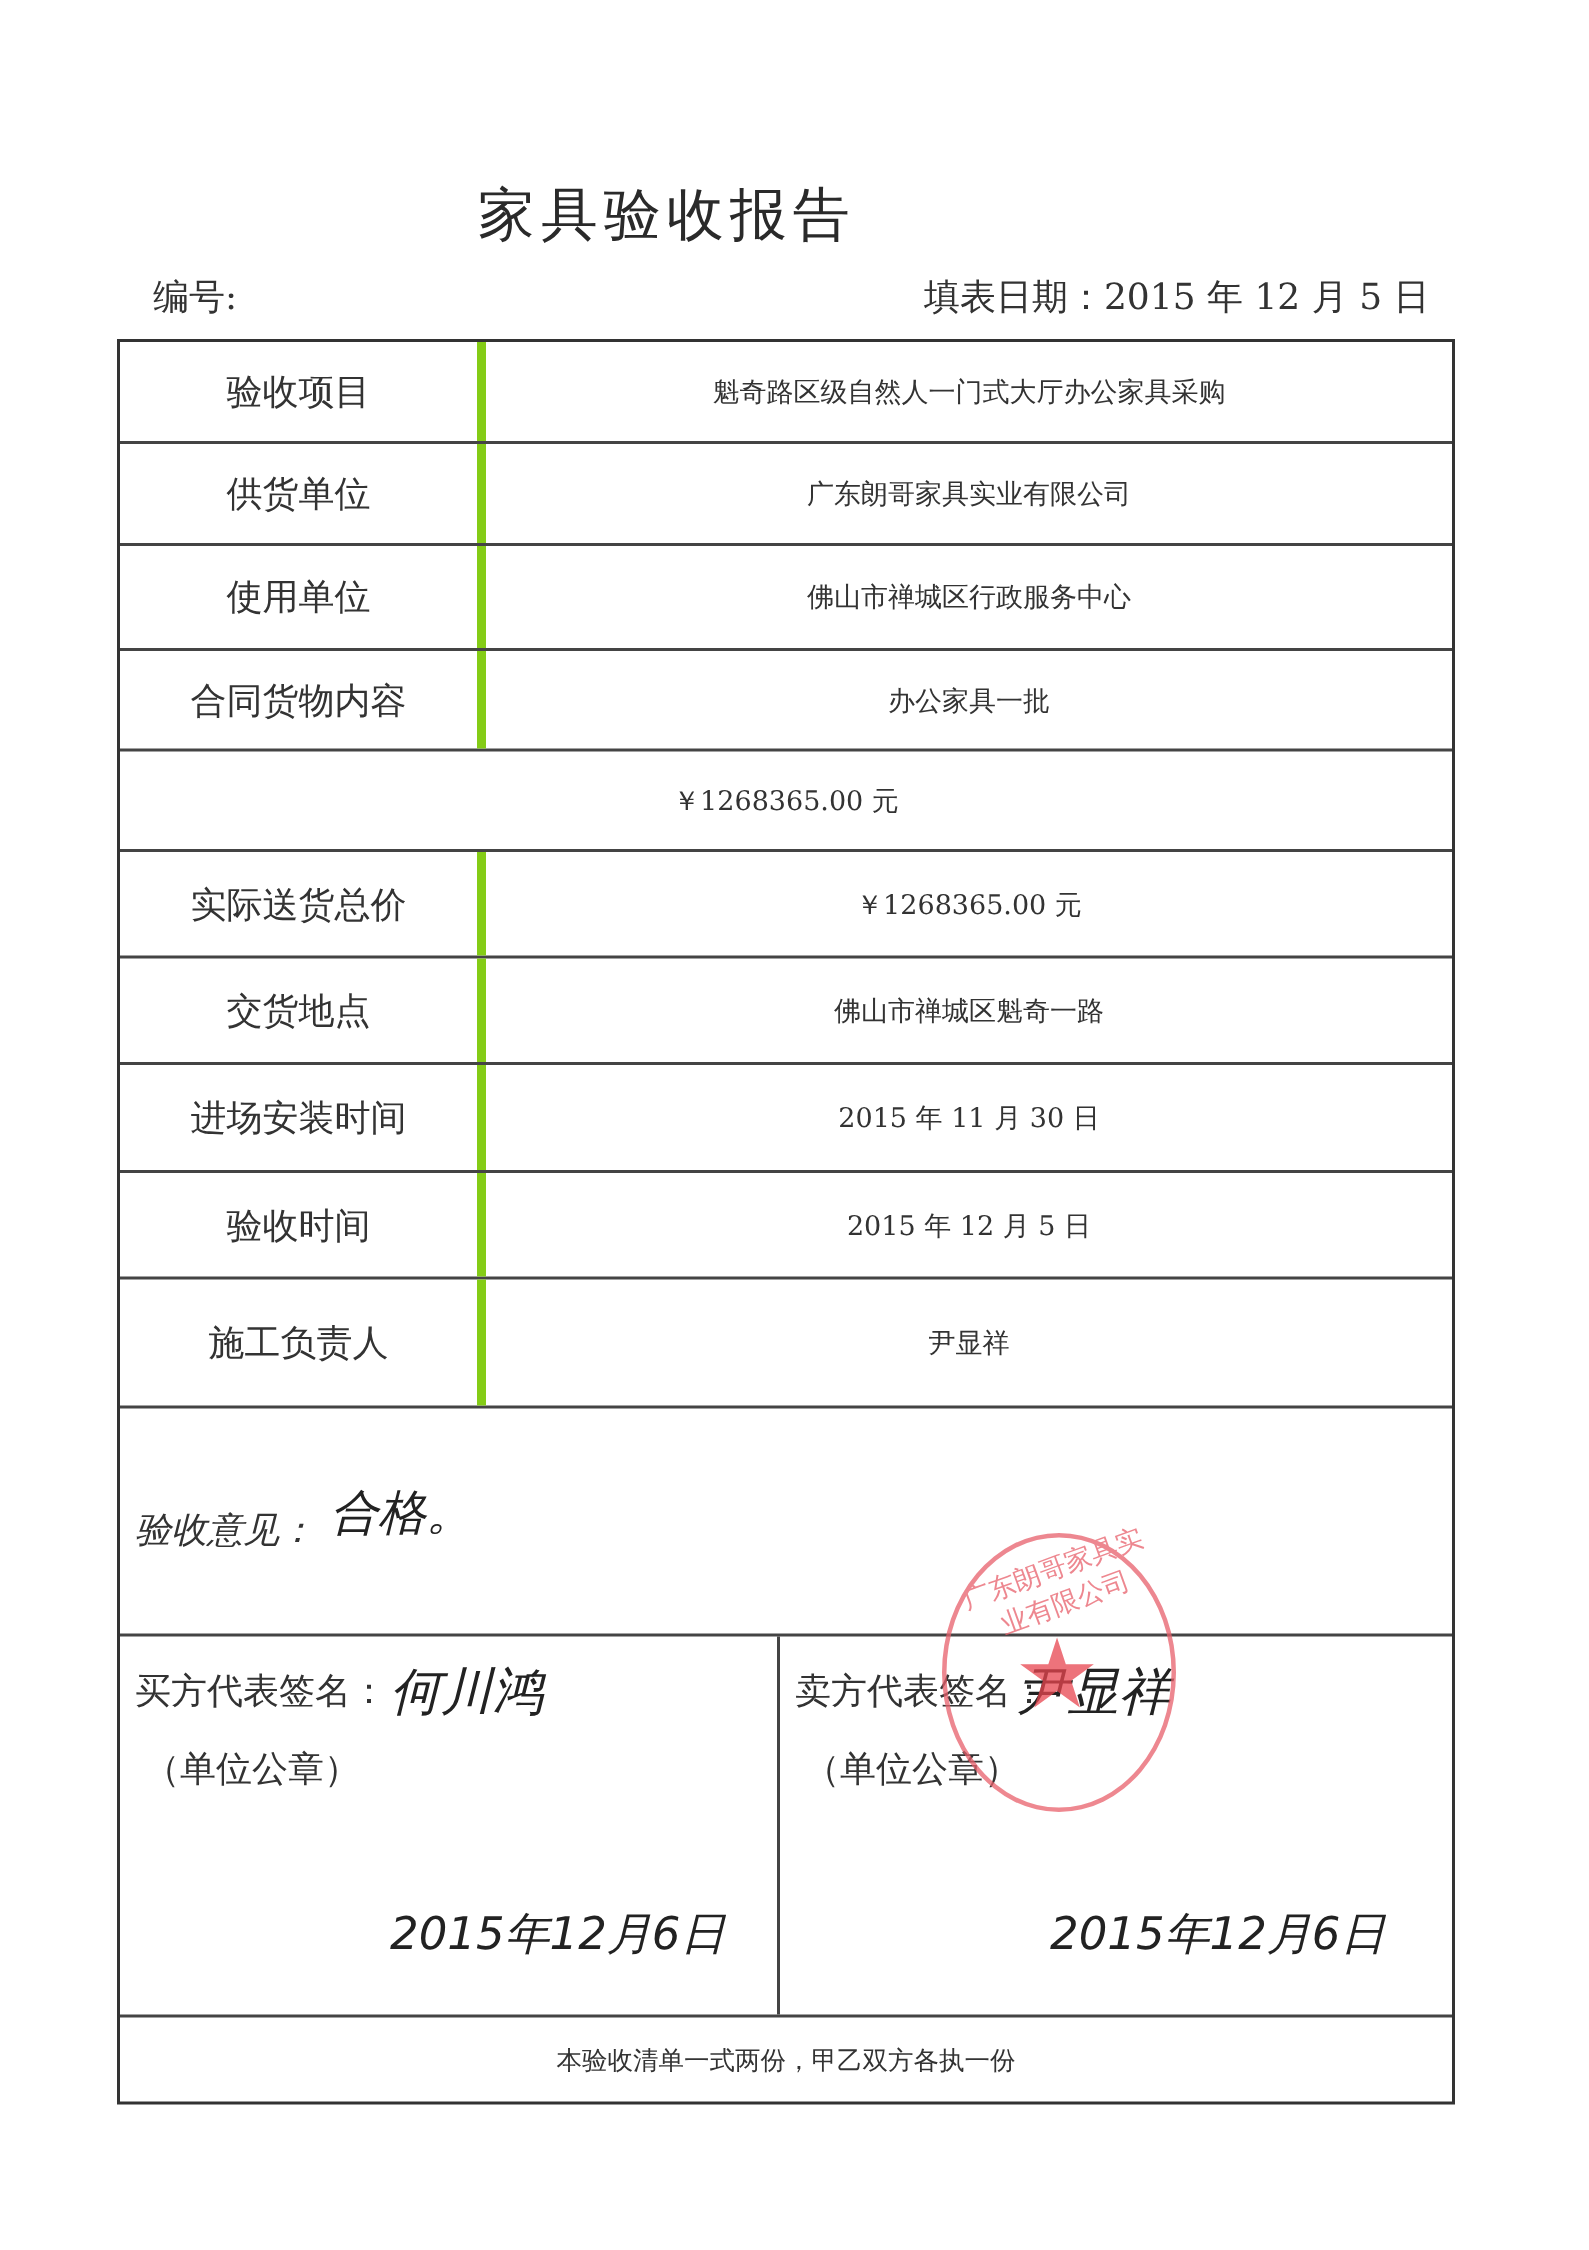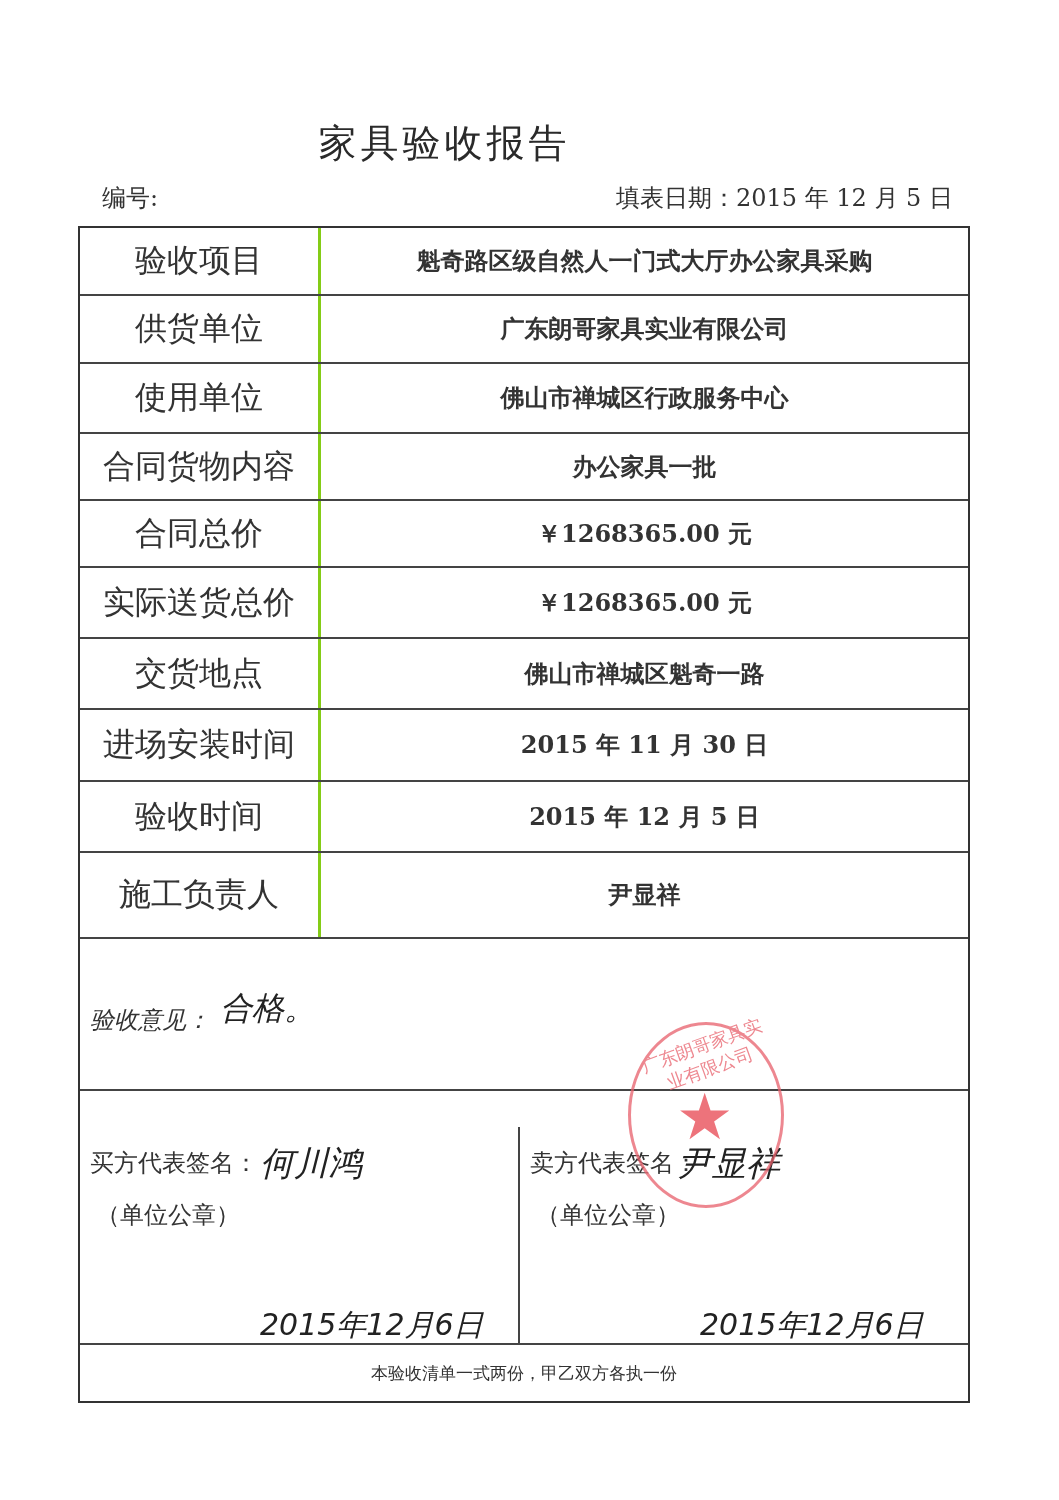--- a/index.html
+++ b/index.html
@@ -4,26 +4,26 @@
 <style>
   html, body { margin:0; padding:0; background:#fff; }
   body { width:1059px; height:1500px; position:relative; overflow:hidden;
          font-family:"DejaVu Serif", "Liberation Serif", serif; color:#333; }
   .title { position:absolute; left:0; width:889px; top:118px; text-align:center;
            font-size:38px; letter-spacing:4px; color:#2a2a2a; }
   .meta-left { position:absolute; left:102px; top:182px; font-size:24px; color:#333; }
   .meta-right { position:absolute; right:106px; top:182px; font-size:24px; color:#333;margin-left:42px; }
   .table { position:absolute; left:78px; top:226px; width:892px; border:2px solid #333; box-sizing:border-box; }
   .row { display:flex; border-bottom:2px solid #444; box-sizing:border-box; }
-  .row .label { width:238px; border-right:3px solid #84cc16; display:flex; align-items:center; justify-content:center; font-size:32px; color:#333; }
-  .row .value { flex:1; display:flex; align-items:center; justify-content:center; font-size:24px; color:#333;font-weight:bold; }
+  .row .label { width:238px; border-right:6px solid #84cc16; display:flex; align-items:center; justify-content:center; font-size:24px; color:#333; }
+  .row .value { flex:1; display:flex; align-items:center; justify-content:center; font-size:18px; color:#333; }
   .opinion { height:150px; border-bottom:2px solid #444; position:relative; }
   .opinion .lbl { position:absolute; left:10px; top:65px; font-size:24px;font-style:italic; }
   .sigs { display:flex; height:252px; border-bottom:2px solid #444; }
-  .sig { position:relative; box-sizing:border-box;margin-top:36px; }
+  .sig { position:relative; box-sizing:border-box; }
   .sig.buyer { width:440px; border-right:2px solid #444; }
   .sig.seller { flex:1; }
   .sig .l1 { position:absolute; left:10px; top:20px; font-size:24px; }
   .sig .l2 { position:absolute; left:16px; top:72px; font-size:24px; }
   .hand { position:absolute; font-family:"DejaVu Sans", sans-serif; font-style:italic; color:#222; font-size:34px; }
   .footer { height:56px; display:flex; align-items:center; justify-content:center; font-size:17px; }
   .stamp { position:absolute; left:628px; top:1022px; width:150px; height:180px; border:3px solid #e8606b; border-radius:50%; opacity:0.75; pointer-events:none; }
   .stamp .star { position:absolute; left:45px; top:60px; font-size:64px; color:#e8454f; line-height:1; }
   .stamp .txt { position:absolute; left:6px; top:8px; width:138px; font-size:18px; color:#e8606b; text-align:center; transform:rotate(-20deg); }
 </style>
@@ -45,21 +45,20 @@
   </div>
   <div class="row" style="height:70px">
     <div class="label">使用单位</div>
     <div class="value">佛山市禅城区行政服务中心</div>
   </div>
   <div class="row" style="height:67px">
     <div class="label">合同货物内容</div>
     <div class="value">办公家具一批</div>
   </div>
   <div class="row" style="height:67px">
-    <div class="label">合同总价</div>
     <div class="value">￥1268365.00 元</div>
   </div>
   <div class="row" style="height:71px">
     <div class="label">实际送货总价</div>
     <div class="value">￥1268365.00 元</div>
   </div>
   <div class="row" style="height:71px">
     <div class="label">交货地点</div>
     <div class="value">佛山市禅城区魁奇一路</div>
   </div>

